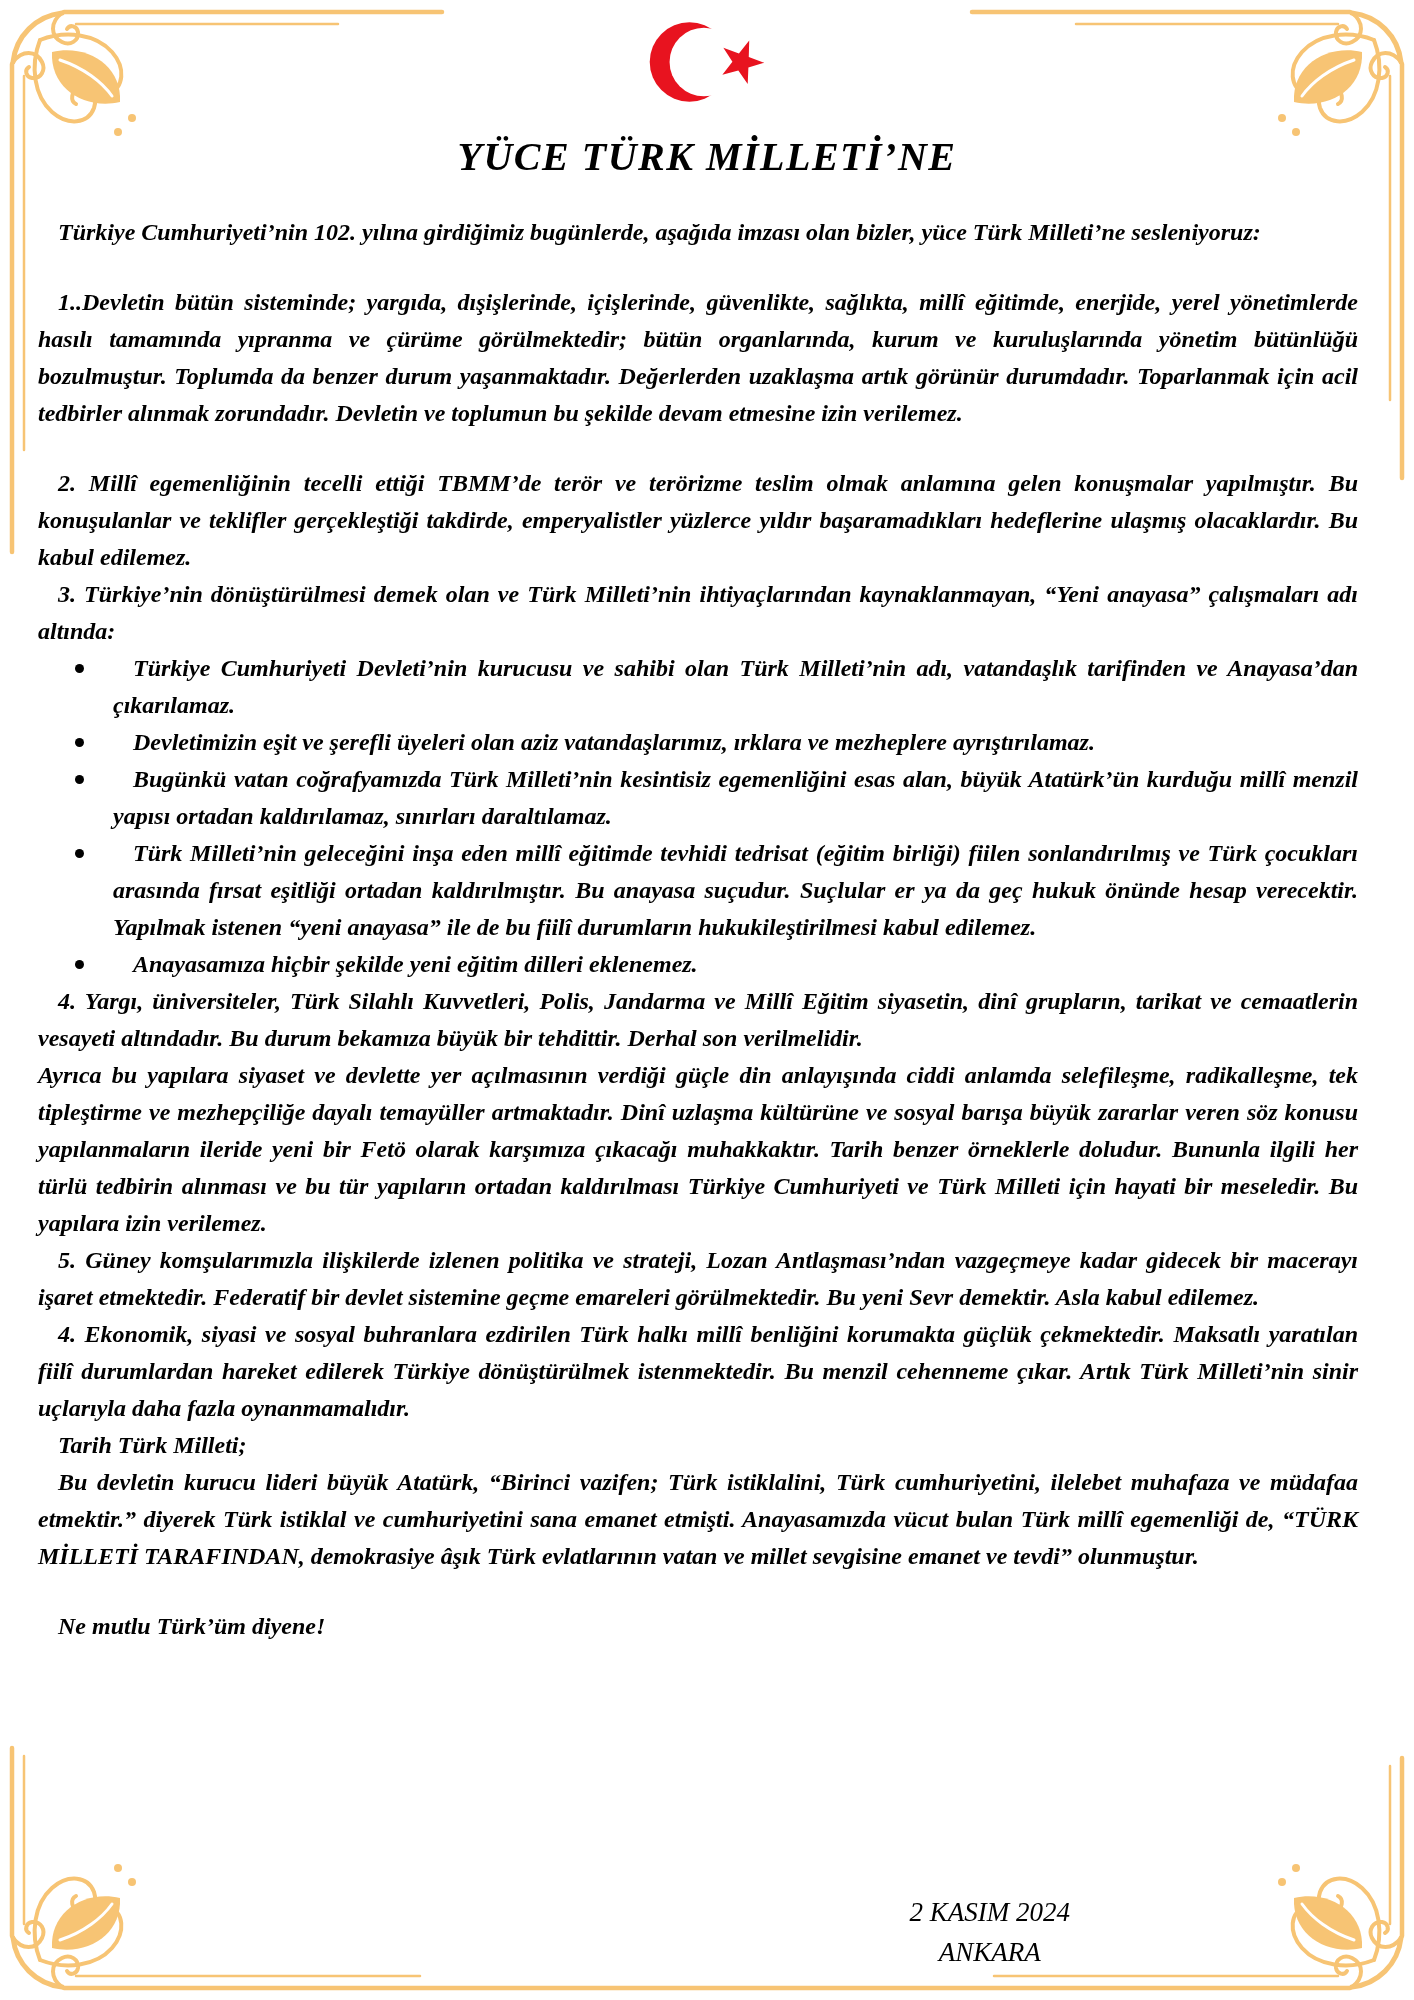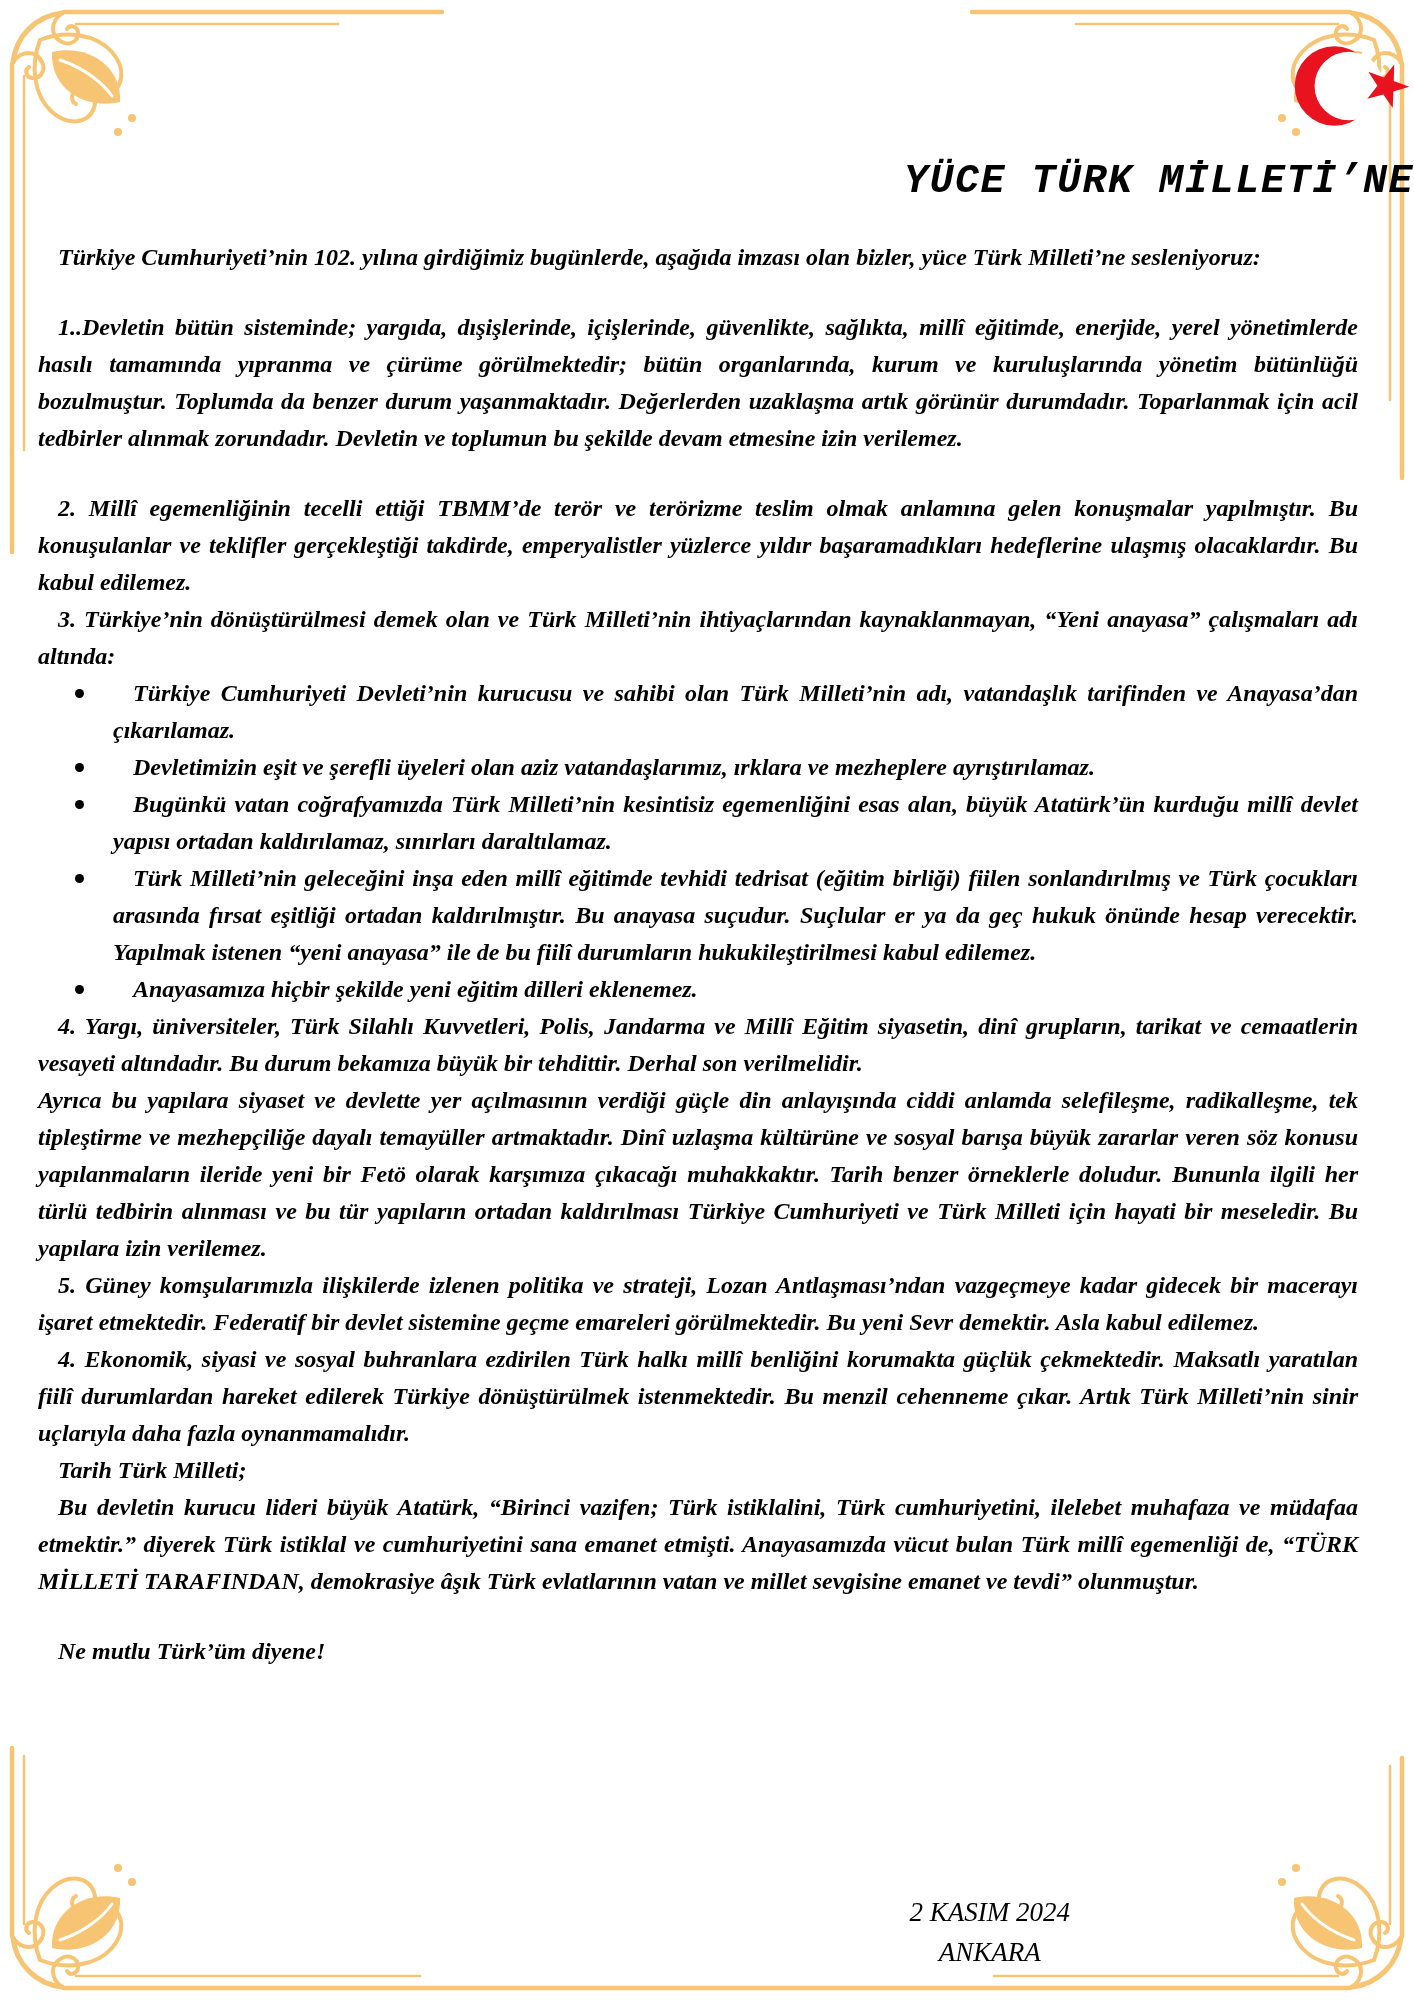--- a/index.html
+++ b/index.html
@@ -7,21 +7,21 @@
   body {
     width:1414px; height:2000px; background:#ffffff; position:relative;
     font-family:"Liberation Serif","DejaVu Serif",serif;
     font-style:italic; color:var(--ink); overflow:hidden;
   }
   .page { position:absolute; inset:0; }
   svg.frame { position:absolute; left:0; top:0; width:1414px; height:2000px; pointer-events:none; }
   .gold-stroke { stroke:var(--gold); }
   .gold-fill { fill:var(--gold); }
 
-  header.doc-head { position:relative; text-align:right; padding-top:44px;font-family:Liberation Mono, monospace; }
+  header.doc-head { position:relative; text-align:center; padding-top:20px; }
   .flag { display:inline-block; height:84px; }
   h1.title {
     margin:26px 0 0 0; font-size:40px; line-height:46px; font-weight:bold;
     font-style:italic; letter-spacing:1.5px;
   }
 
   main.body-text {
     margin:34px 56px 0 38px; font-size:24px; line-height:37px;
     text-align:justify; font-weight:700;
   }
@@ -107,21 +107,21 @@
   </header>
 
   <main class="body-text">
       <p class="para gap">Türkiye Cumhuriyeti’nin 102. yılına girdiğimiz bugünlerde, aşağıda imzası olan bizler, yüce Türk Milleti’ne sesleniyoruz:</p>
       <p class="para gap">1..Devletin bütün sisteminde; yargıda, dışişlerinde, içişlerinde, güvenlikte, sağlıkta, millî eğitimde, enerjide, yerel yönetimlerde hasılı tamamında yıpranma ve çürüme görülmektedir; bütün organlarında, kurum ve kuruluşlarında yönetim bütünlüğü bozulmuştur. Toplumda da benzer durum yaşanmaktadır. Değerlerden uzaklaşma artık görünür durumdadır. Toparlanmak için acil tedbirler alınmak zorundadır. Devletin ve toplumun bu şekilde devam etmesine izin verilemez.</p>
       <p class="para gap">2. Millî egemenliğinin tecelli ettiği TBMM’de terör ve terörizme teslim olmak anlamına gelen konuşmalar yapılmıştır. Bu konuşulanlar ve teklifler gerçekleştiği takdirde, emperyalistler yüzlerce yıldır başaramadıkları hedeflerine ulaşmış olacaklardır. Bu kabul edilemez.</p>
       <p class="para">3. Türkiye’nin dönüştürülmesi demek olan ve Türk Milleti’nin ihtiyaçlarından kaynaklanmayan, “Yeni anayasa” çalışmaları adı altında:</p>
       <ul class="bullets">
         <li>Türkiye Cumhuriyeti Devleti’nin kurucusu ve sahibi olan Türk Milleti’nin adı, vatandaşlık tarifinden ve Anayasa’dan çıkarılamaz.</li>
         <li>Devletimizin eşit ve şerefli üyeleri olan aziz vatandaşlarımız, ırklara ve mezheplere ayrıştırılamaz.</li>
-        <li>Bugünkü vatan coğrafyamızda Türk Milleti’nin kesintisiz egemenliğini esas alan, büyük Atatürk’ün kurduğu millî devlet yapısı ortadan kaldırılamaz, sınırları daraltılamaz.</li>
+        <li>Bugünkü vatan coğrafyamızda Türk Milleti’nin kesintisiz egemenliğini esas alan, büyük Atatürk’ün kurduğu millî menzil yapısı ortadan kaldırılamaz, sınırları daraltılamaz.</li>
         <li>Türk Milleti’nin geleceğini inşa eden millî eğitimde tevhidi tedrisat (eğitim birliği) fiilen sonlandırılmış ve Türk çocukları arasında fırsat eşitliği ortadan kaldırılmıştır. Bu anayasa suçudur. Suçlular er ya da geç hukuk önünde hesap verecektir. Yapılmak istenen “yeni anayasa” ile de bu fiilî durumların hukukileştirilmesi kabul edilemez.</li>
         <li>Anayasamıza hiçbir şekilde yeni eğitim dilleri eklenemez.</li>
       </ul>
       <p class="para">4. Yargı, üniversiteler, Türk Silahlı Kuvvetleri, Polis, Jandarma ve Millî Eğitim siyasetin, dinî grupların, tarikat ve cemaatlerin vesayeti altındadır. Bu durum bekamıza büyük bir tehdittir. Derhal son verilmelidir.</p>
       <p class="para no-indent">Ayrıca bu yapılara siyaset ve devlette yer açılmasının verdiği güçle din anlayışında ciddi anlamda selefileşme, radikalleşme, tek tipleştirme ve mezhepçiliğe dayalı temayüller artmaktadır. Dinî uzlaşma kültürüne ve sosyal barışa büyük zararlar veren söz konusu yapılanmaların ileride yeni bir Fetö olarak karşımıza çıkacağı muhakkaktır. Tarih benzer örneklerle doludur. Bununla ilgili her türlü tedbirin alınması ve bu tür yapıların ortadan kaldırılması Türkiye Cumhuriyeti ve Türk Milleti için hayati bir meseledir. Bu yapılara izin verilemez.</p>
       <p class="para">5. Güney komşularımızla ilişkilerde izlenen politika ve strateji, Lozan Antlaşması’ndan vazgeçmeye kadar gidecek bir macerayı işaret etmektedir. Federatif bir devlet sistemine geçme emareleri görülmektedir. Bu yeni Sevr demektir. Asla kabul edilemez.</p>
       <p class="para">4. Ekonomik, siyasi ve sosyal buhranlara ezdirilen Türk halkı millî benliğini korumakta güçlük çekmektedir. Maksatlı yaratılan fiilî durumlardan hareket edilerek Türkiye dönüştürülmek istenmektedir. Bu menzil cehenneme çıkar. Artık Türk Milleti’nin sinir uçlarıyla daha fazla oynanmamalıdır.</p>
       <p class="para">Tarih Türk Milleti;</p>
       <p class="para">Bu devletin kurucu lideri büyük Atatürk, “Birinci vazifen; Türk istiklalini, Türk cumhuriyetini, ilelebet muhafaza ve müdafaa etmektir.” diyerek Türk istiklal ve cumhuriyetini sana emanet etmişti. Anayasamızda vücut bulan Türk millî egemenliği de, “TÜRK MİLLETİ TARAFINDAN, demokrasiye âşık Türk evlatlarının vatan ve millet sevgisine emanet ve tevdi” olunmuştur.</p>
       <p class="para gap">Ne mutlu Türk’üm diyene!</p>

